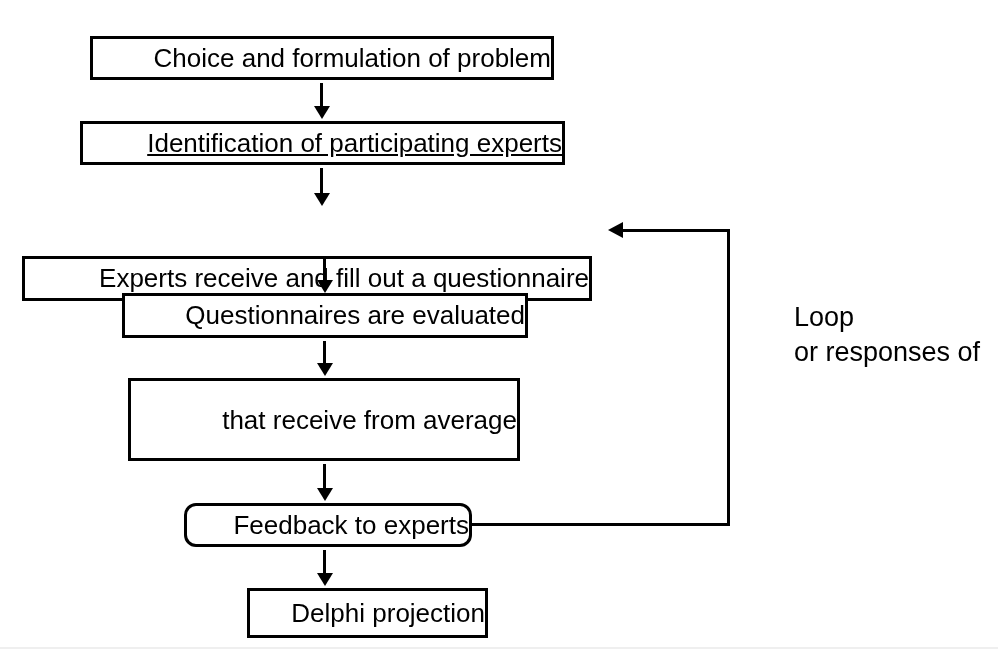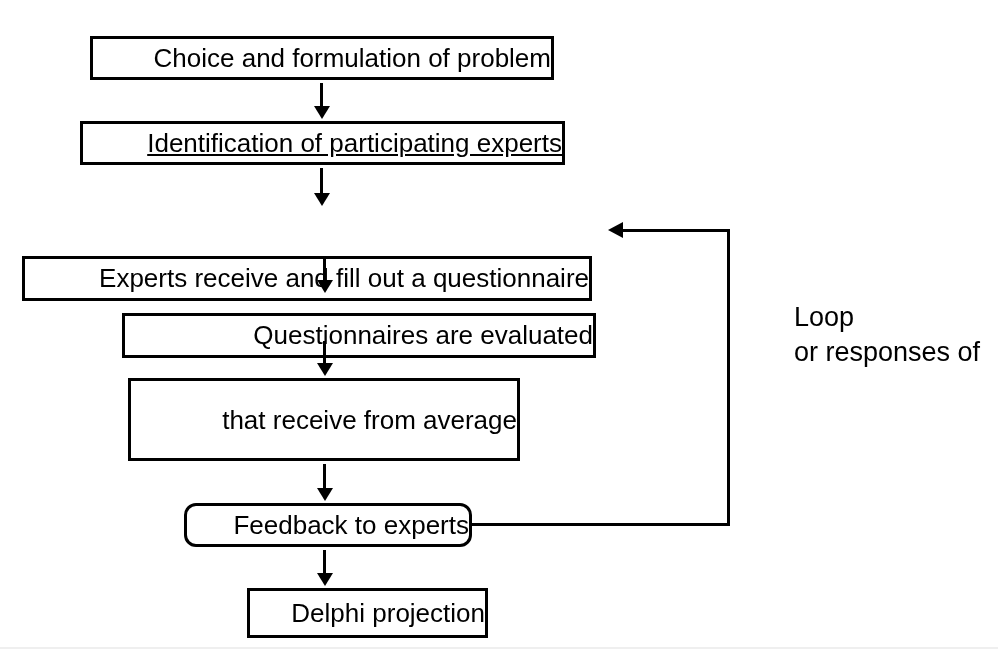--- a/index.html
+++ b/index.html
@@ -88,21 +88,21 @@
   </div>
 
   <div class="box" style="left:80px; top:121px; width:485px; height:44px;text-decoration:underline;">
     <span>Identification of participating experts</span>
   </div>
 
   <div class="box" style="left:22px; top:208px; width:570px; height:45px;margin-top:48px;">
     <span>Experts receive and fill out a questionnaire</span>
   </div>
 
-  <div class="box" style="left:122px; top:293px; width:474px; height:45px;margin-top:20px;">
+  <div class="box" style="left:122px; top:293px; width:406px; height:45px;">
     <span>Questionnaires are evaluated</span>
   </div>
 
   <div class="box" style="left:128px; top:378px; width:392px; height:83px; line-height:34px;">
     <span>that receive from average</span>
   </div>
 
   <div class="box" style="left:184px; top:503px; width:288px; height:44px;border-radius:12px;">
     <span>Feedback to experts</span>
   </div>

